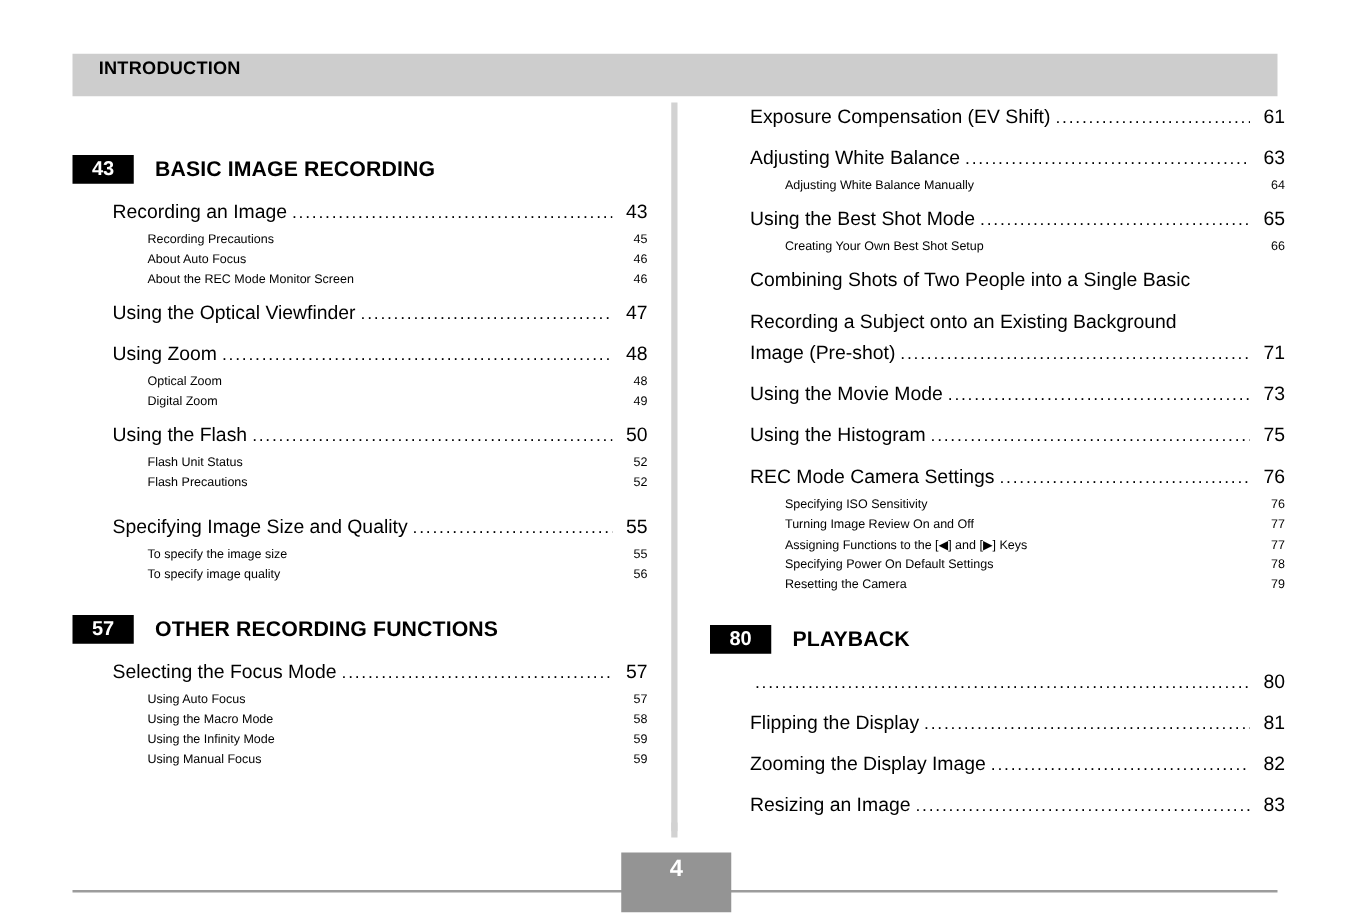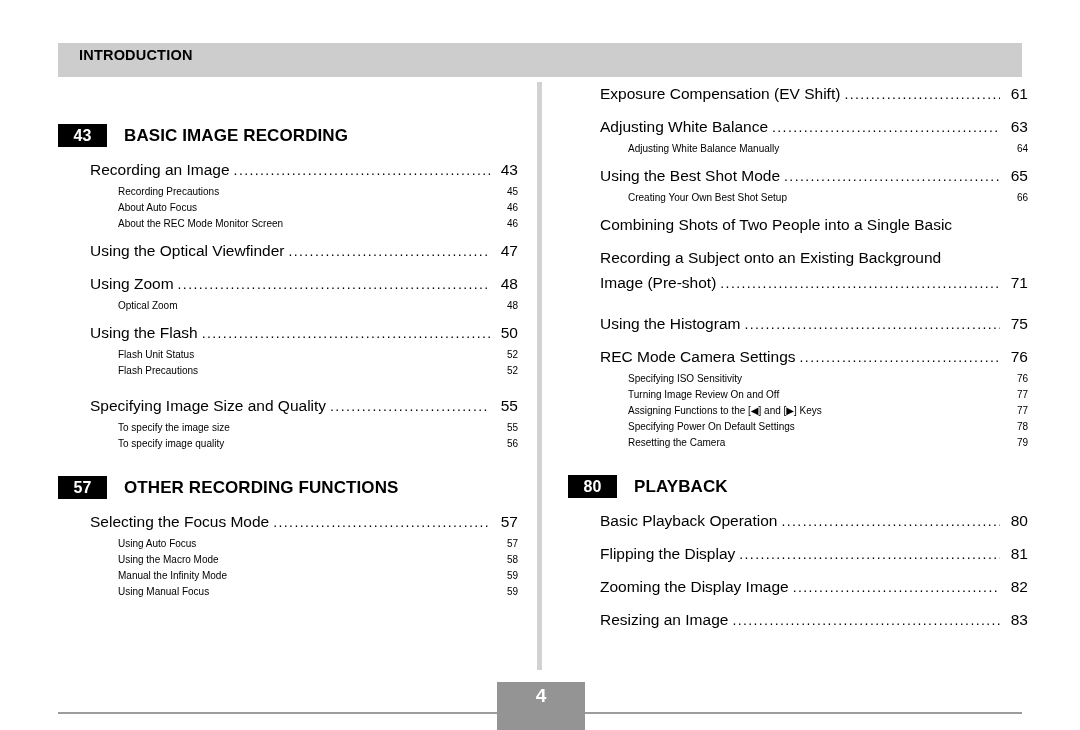--- a/index.html
+++ b/index.html
@@ -220,20 +220,25 @@
       <div class="toc-entry level1">
         <span class="entry-label">Using Zoom</span>
         <span class="entry-leader"></span>
         <span class="entry-page">48</span>
       </div>
       <div class="toc-entry level2">
         <span class="entry-label">Optical Zoom</span>
         <span class="entry-spacer"></span>
         <span class="entry-page">48</span>
       </div>
+      <div class="toc-entry level2">
+        <span class="entry-label">Digital Zoom</span>
+        <span class="entry-spacer"></span>
+        <span class="entry-page">49</span>
+      </div>
       <div class="gap-sm"></div>
       <div class="toc-entry level1">
         <span class="entry-label">Using the Flash</span>
         <span class="entry-leader"></span>
         <span class="entry-page">50</span>
       </div>
       <div class="toc-entry level2">
         <span class="entry-label">Flash Unit Status</span>
         <span class="entry-spacer"></span>
         <span class="entry-page">52</span>
@@ -277,21 +282,21 @@
         <span class="entry-label">Using Auto Focus</span>
         <span class="entry-spacer"></span>
         <span class="entry-page">57</span>
       </div>
       <div class="toc-entry level2">
         <span class="entry-label">Using the Macro Mode</span>
         <span class="entry-spacer"></span>
         <span class="entry-page">58</span>
       </div>
       <div class="toc-entry level2">
-        <span class="entry-label">Manual the Infinity Mode</span>
+        <span class="entry-label">Using the Infinity Mode</span>
         <span class="entry-spacer"></span>
         <span class="entry-page">59</span>
       </div>
       <div class="toc-entry level2">
         <span class="entry-label">Using Manual Focus</span>
         <span class="entry-spacer"></span>
         <span class="entry-page">59</span>
       </div>
     </div>
   </div>
@@ -336,20 +341,25 @@
         <span class="entry-label">Recording a Subject onto an Existing Background</span>
         <span class="entry-leader none"></span>
         <span class="entry-page"></span>
       </div>
       <div class="toc-entry level1">
         <span class="entry-label">Image (Pre-shot)</span>
         <span class="entry-leader"></span>
         <span class="entry-page">71</span>
       </div>
       <div class="gap-sm"></div>
+      <div class="toc-entry level1">
+        <span class="entry-label">Using the Movie Mode</span>
+        <span class="entry-leader"></span>
+        <span class="entry-page">73</span>
+      </div>
       <div class="gap-sm"></div>
       <div class="toc-entry level1">
         <span class="entry-label">Using the Histogram</span>
         <span class="entry-leader"></span>
         <span class="entry-page">75</span>
       </div>
       <div class="gap-sm"></div>
       <div class="toc-entry level1">
         <span class="entry-label">REC Mode Camera Settings</span>
         <span class="entry-leader"></span>
@@ -382,21 +392,20 @@
       </div>
     </div>
     <div class="gap-lg"></div>
     <div class="section-heading">
       <div class="section-badge">80</div>
       <div class="section-title">PLAYBACK</div>
     </div>
     <div class="gap-md"></div>
     <div class="toc-list">
       <div class="toc-entry level1">
-        <span class="entry-label">Basic Playback Operation</span>
         <span class="entry-leader"></span>
         <span class="entry-page">80</span>
       </div>
       <div class="gap-sm"></div>
       <div class="toc-entry level1">
         <span class="entry-label">Flipping the Display</span>
         <span class="entry-leader"></span>
         <span class="entry-page">81</span>
       </div>
       <div class="gap-sm"></div>

